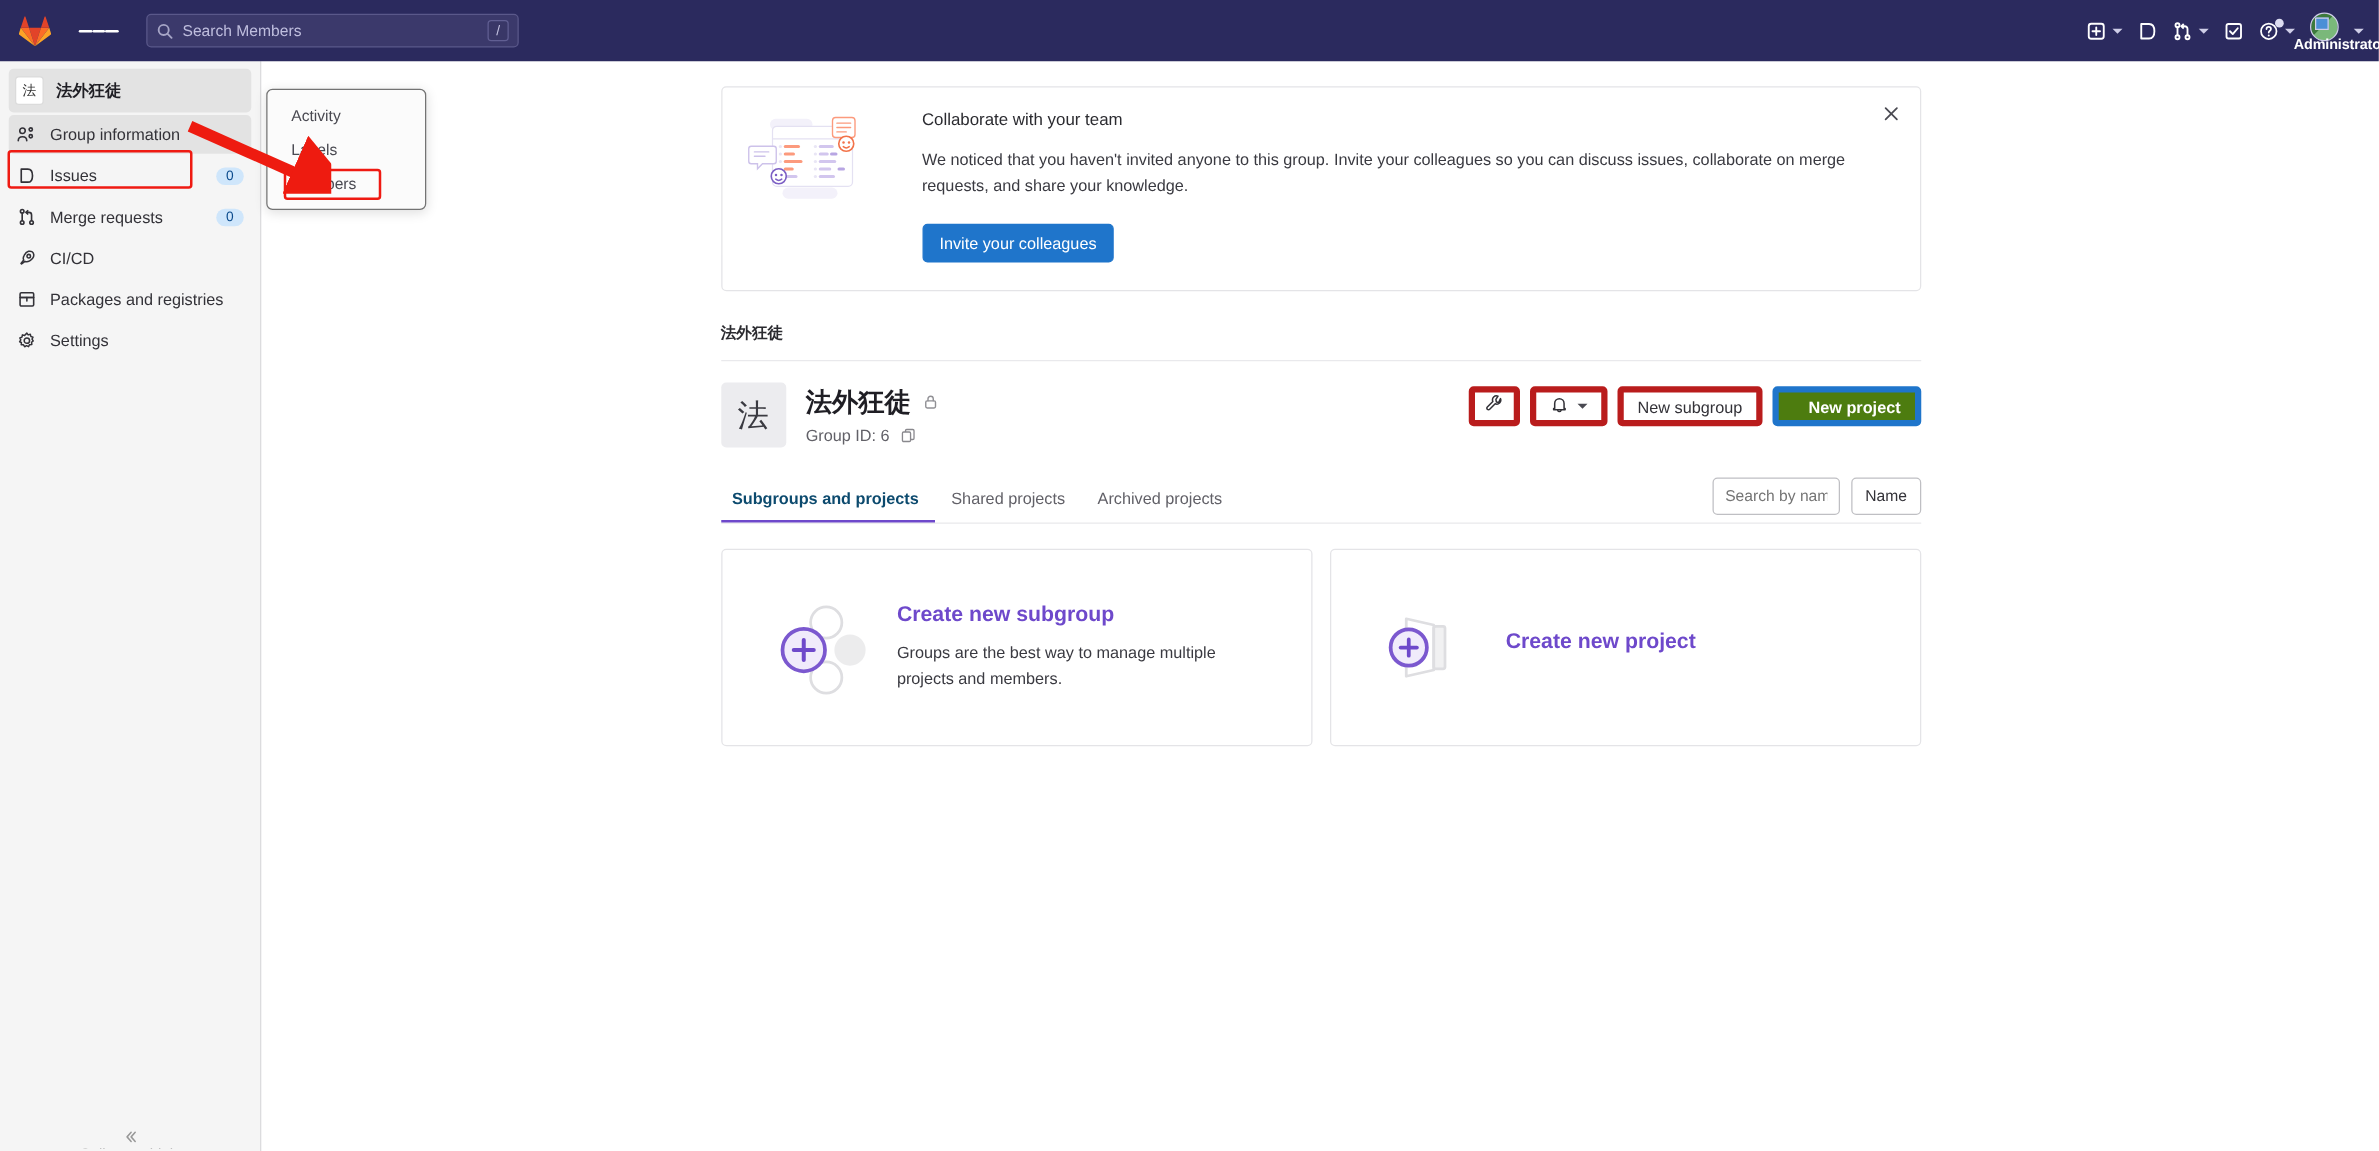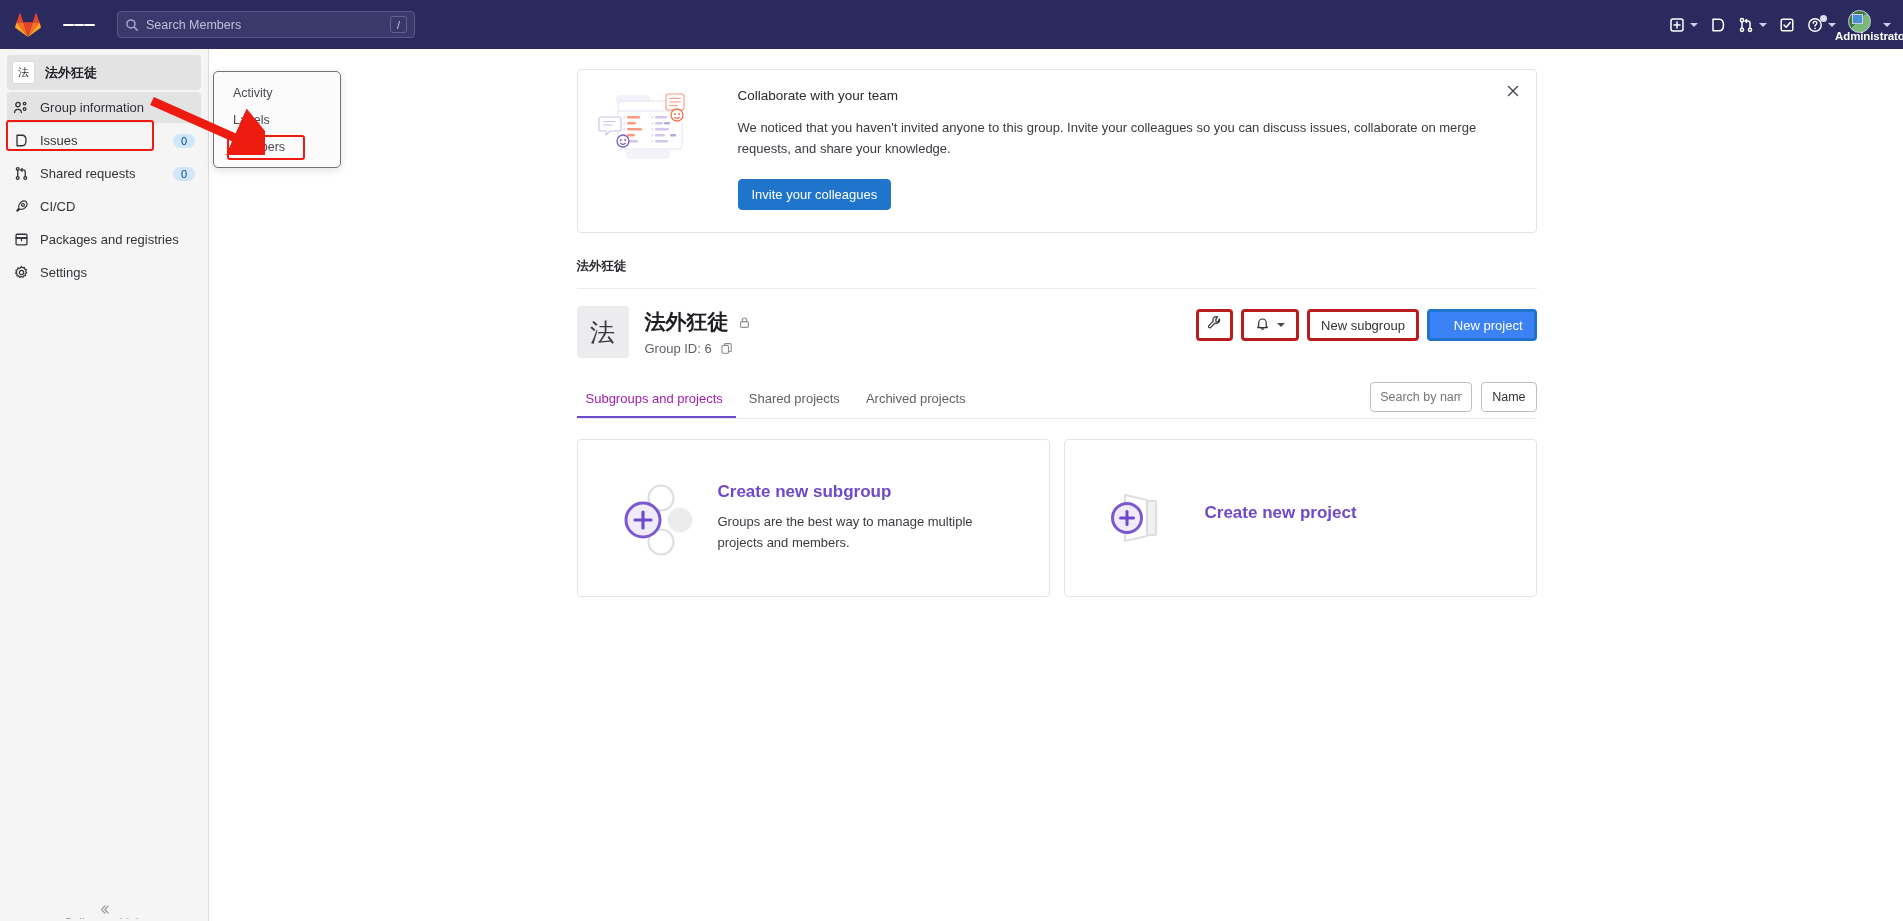--- a/index.html
+++ b/index.html
@@ -205,42 +205,42 @@
     flex: 0 0 auto;
   }
   .ghead-info { margin-left: 16px; padding-top: 2px; }
   .ghead-title-row { display: flex; align-items: center; }
   .ghead-title { font-size: 21px; font-weight: 700; color: #1f1e24; }
   .lock-icon { margin-left: 9px; width: 14px; height: 14px; opacity:.7;}
   .ghead-id { font-size: 13px; color: #626168; margin-top: 5px; display:flex; align-items:flex-end; }
   .copy-icon { margin-left: 8px; width: 14px; height: 14px; cursor: pointer; opacity: .75;}
   .ghead-actions { margin-left: auto; display: flex; align-items: center; gap: 8px; padding-top: 3px; }
   .btn {
-    background: #fff; border: 3px solid #b91c1c; border-radius: 4px;
+    background: #fff; border: 5px solid #b91c1c; border-radius: 4px;
     font-size: 13px; color: #333238; cursor: pointer;
     height: 32px; padding: 0 11px; display: flex; align-items: center;
   }
   .btn.icon-only { padding: 0 8px; }
-  .btn.blue { background: #3b82f6; border-color: #1f75cb; color: #fff; font-weight: 400; padding-left: 24px; }
+  .btn.blue { background: #4d7c0f; border-color: #1f75cb; color: #fff; font-weight: 700; padding-left: 24px; }
   .btn .caret-dark {
     width:0;height:0;border-left:4px solid transparent;border-right:4px solid transparent;
     border-top:4.5px solid #4a4a52; margin-left:7px;
   }
 
   
   .tabrow {
     margin-top: 24px; display: flex; align-items: center;
     border-bottom: 1px solid #e9e9ec;
   }
   .tab {
     font-size: 13px; color: #626168; padding: 8px 13px 11px 13px;
     cursor: pointer; position: relative;
   }
   .tab:first-child { padding-left: 9px; }
-  .tab.active { color: #a21caf; font-weight: 400; }
+  .tab.active { color: #0c4a6e; font-weight: 700; }
   .tab.active::after {
     content: ""; position: absolute; left: 0; right: 0; bottom: -1px;
     height: 2px; background: #6e49cb;
   }
   .tabrow-right { margin-left: auto; display: flex; gap: 9px; padding-bottom: 6px; }
   .searchname {
     width: 102px; height: 30px; border: 1px solid #bfbfc3; border-radius: 4px;
     font-size: 12.5px; color: #89888f; padding: 0 9px; background:#fff;
     font-family: inherit;
   }
@@ -383,21 +383,21 @@
   <div class="sb-item">
     <span class="sb-icon">
       <svg width="15" height="15" viewBox="0 0 16 16" fill="none" stroke="#333238" stroke-width="1.4">
         <circle cx="4" cy="3.2" r="1.5"></circle>
           <circle cx="4" cy="12.8" r="1.5"></circle>
           <circle cx="12" cy="12.8" r="1.5"></circle>
         <path d="M4 4.7v6.6M12 11.3V6.4c0-1.3-1-2.2-2.2-2.2H7.4" stroke-linecap="round"></path>
         <path d="M9.1 2.3L7.3 4.2l1.8 1.8" stroke-linejoin="round"></path>
       </svg>
     </span>
-    <span class="sb-label">Shared requests</span>
+    <span class="sb-label">Merge requests</span>
     <span class="sb-badge">0</span>
   </div>
 
   <div class="sb-item">
     <span class="sb-icon">
       <svg width="15" height="15" viewBox="0 0 16 16" fill="none" stroke="#333238" stroke-width="1.3">
         <path d="M9.4 2.2c2.2-.5 4 .4 4.4 2.5.4 2.1-1 4.2-3.4 5.6-1.6.9-3 1-4 .4L3.5 13 3 12.5l2.3-2.9c-.6-1-.5-2.4.4-4C6.7 3.7 8 2.6 9.4 2.2z" stroke-linejoin="round"></path>
         <circle cx="9.6" cy="6.3" r="1.5"></circle>
       </svg>
     </span>

